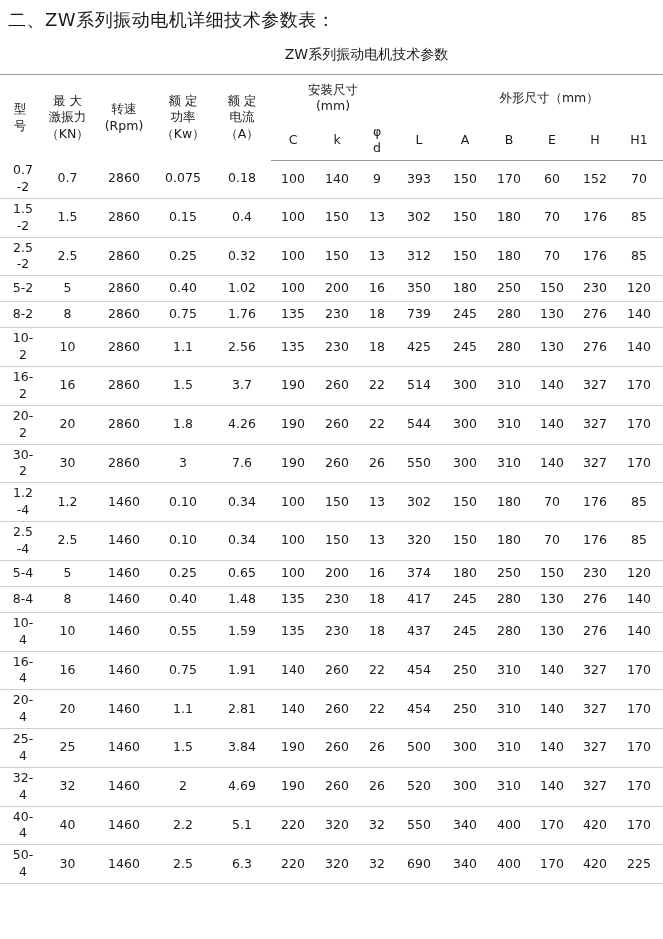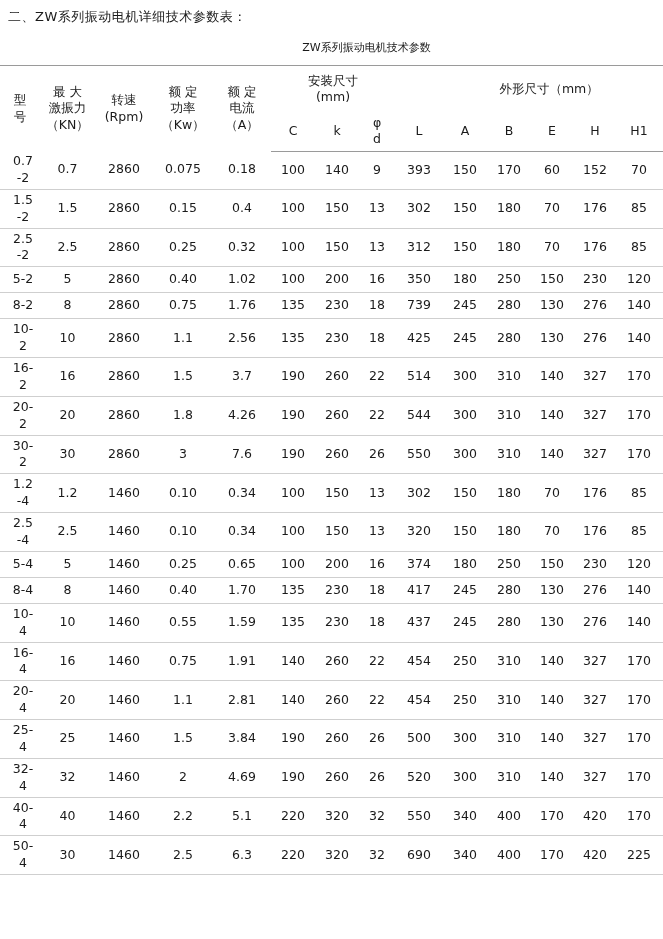--- a/index.html
+++ b/index.html
@@ -9,28 +9,28 @@
   }
   body {
     width: 663px;
     height: 939px;
     font-family: "DejaVu Sans", "Liberation Sans", sans-serif;
     color: #1a1a1a;
     overflow: hidden;
     position: relative;
   }
   .doc-heading {
-    font-size: 13px;
+    font-size: 18px;
     padding: 8px 0 0 8px;
     letter-spacing: 0.5px;
     white-space: nowrap;
   }
   .table-title {
     text-align: center;
-    font-size: 11px;
+    font-size: 14px;
     margin: 14px 0 10px 0;
     padding-left: 70px;
   }
   table.spec {
     border-collapse: collapse;
     width: 663px;
     table-layout: fixed;
     font-size: 12.5px;
   }
   table.spec td, table.spec th {
@@ -400,21 +400,21 @@
         <td>120</td>
         <td>25</td>
       </tr>
       <tr class="single">
         <td class="model-cell">
           <span>8-4</span>
         </td>
         <td>8</td>
         <td>1460</td>
         <td>0.40</td>
-        <td>1.70</td>
+        <td>1.48</td>
         <td>135</td>
         <td>230</td>
         <td>18</td>
         <td>417</td>
         <td>245</td>
         <td>280</td>
         <td>130</td>
         <td>276</td>
         <td>140</td>
         <td>25</td>

